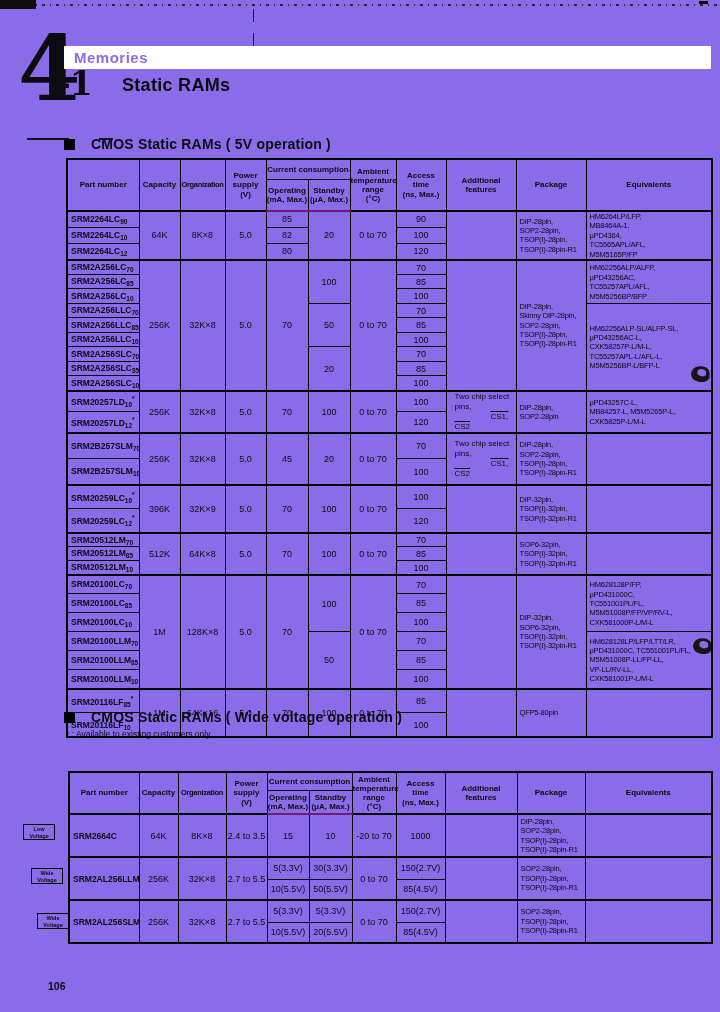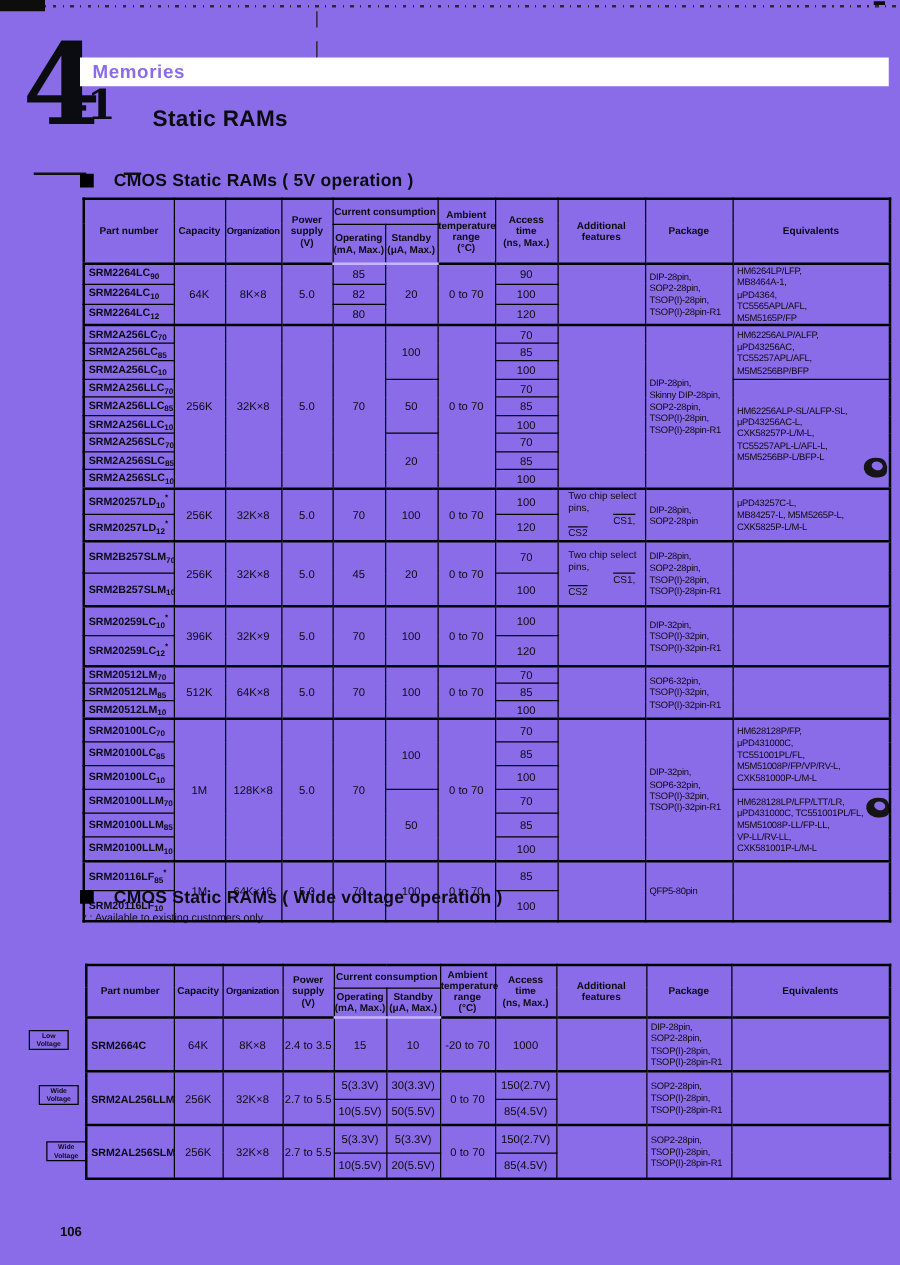--- a/index.html
+++ b/index.html
@@ -23,34 +23,34 @@
   .smudge1{left:691px;top:366px;}
   .smudge2{left:693px;top:638px;}
   
   .big-num{position:absolute;left:18px;top:26px;font-family:"DejaVu Serif",serif;
     font-weight:700;font-size:90px;line-height:.95;letter-spacing:-4px;}
   .mem-bar{position:absolute;left:64px;top:46px;width:647px;height:23px;background:#ffffff;
     display:flex;align-items:center;}
   .mem-bar span{color:#8a6ce9;font-size:15px;font-weight:700;padding-left:10px;letter-spacing:.5px;}
   .sec-num{position:absolute;left:57px;top:64px;font-family:"DejaVu Serif",serif;
     font-size:33px;font-weight:700;letter-spacing:-1px;}
-  .sec-title{position:absolute;left:122px;top:85px;font-size:18px;font-weight:700;letter-spacing:.3px;}
+  .sec-title{position:absolute;left:122px;top:75px;font-size:18px;font-weight:700;letter-spacing:.3px;}
   
   .tbl-heading{position:absolute;left:64px;font-weight:700;font-size:14px;
     display:flex;align-items:center;gap:16px;letter-spacing:.2px;}
   .tbl-heading .bullet{width:11px;height:11px;background:#000;display:inline-block;flex:0 0 auto;}
   .h1pos{top:136px;} .h2pos{top:709px;text-align:right;}
   
   table.data{position:absolute;border-collapse:collapse;table-layout:fixed;border:2px solid #000;}
   #t1{left:66px;top:158px;width:645px;}
   #t2{left:68px;top:771px;width:643px;}
   th,td{border:1px solid #000;padding:0;}
   th{font-size:8px;font-weight:700;line-height:1.15;text-align:center;vertical-align:middle;white-space:pre-line;}
   .th-sm{font-size:7.5px;letter-spacing:-.3px;}
-  thead tr:last-child th{border-bottom:2px solid #c4b5fd;}
+  thead tr:last-child th{border-bottom:2px solid #701a75;}
   td{font-size:9px;text-align:center;vertical-align:middle;}
   td.c-part{text-align:left;padding-left:3px;font-size:8.5px;font-weight:700;white-space:nowrap;overflow:hidden;}
   .pn-sub{font-size:6.5px;vertical-align:-2px;}
   .pn-note{font-size:6.5px;vertical-align:4px;}
   td.c-multi{white-space:pre-line;text-align:left;padding-left:3px;font-size:7.5px;
     line-height:1.25;letter-spacing:-.2px;overflow:hidden;}
   td.c-add{white-space:pre-line;text-align:left;padding-left:8px;font-size:8px;line-height:1.25;}
   .cs-over{text-decoration:overline;margin-left:36px;}
   tr.gs>td{border-top:2px solid #000;}
   

